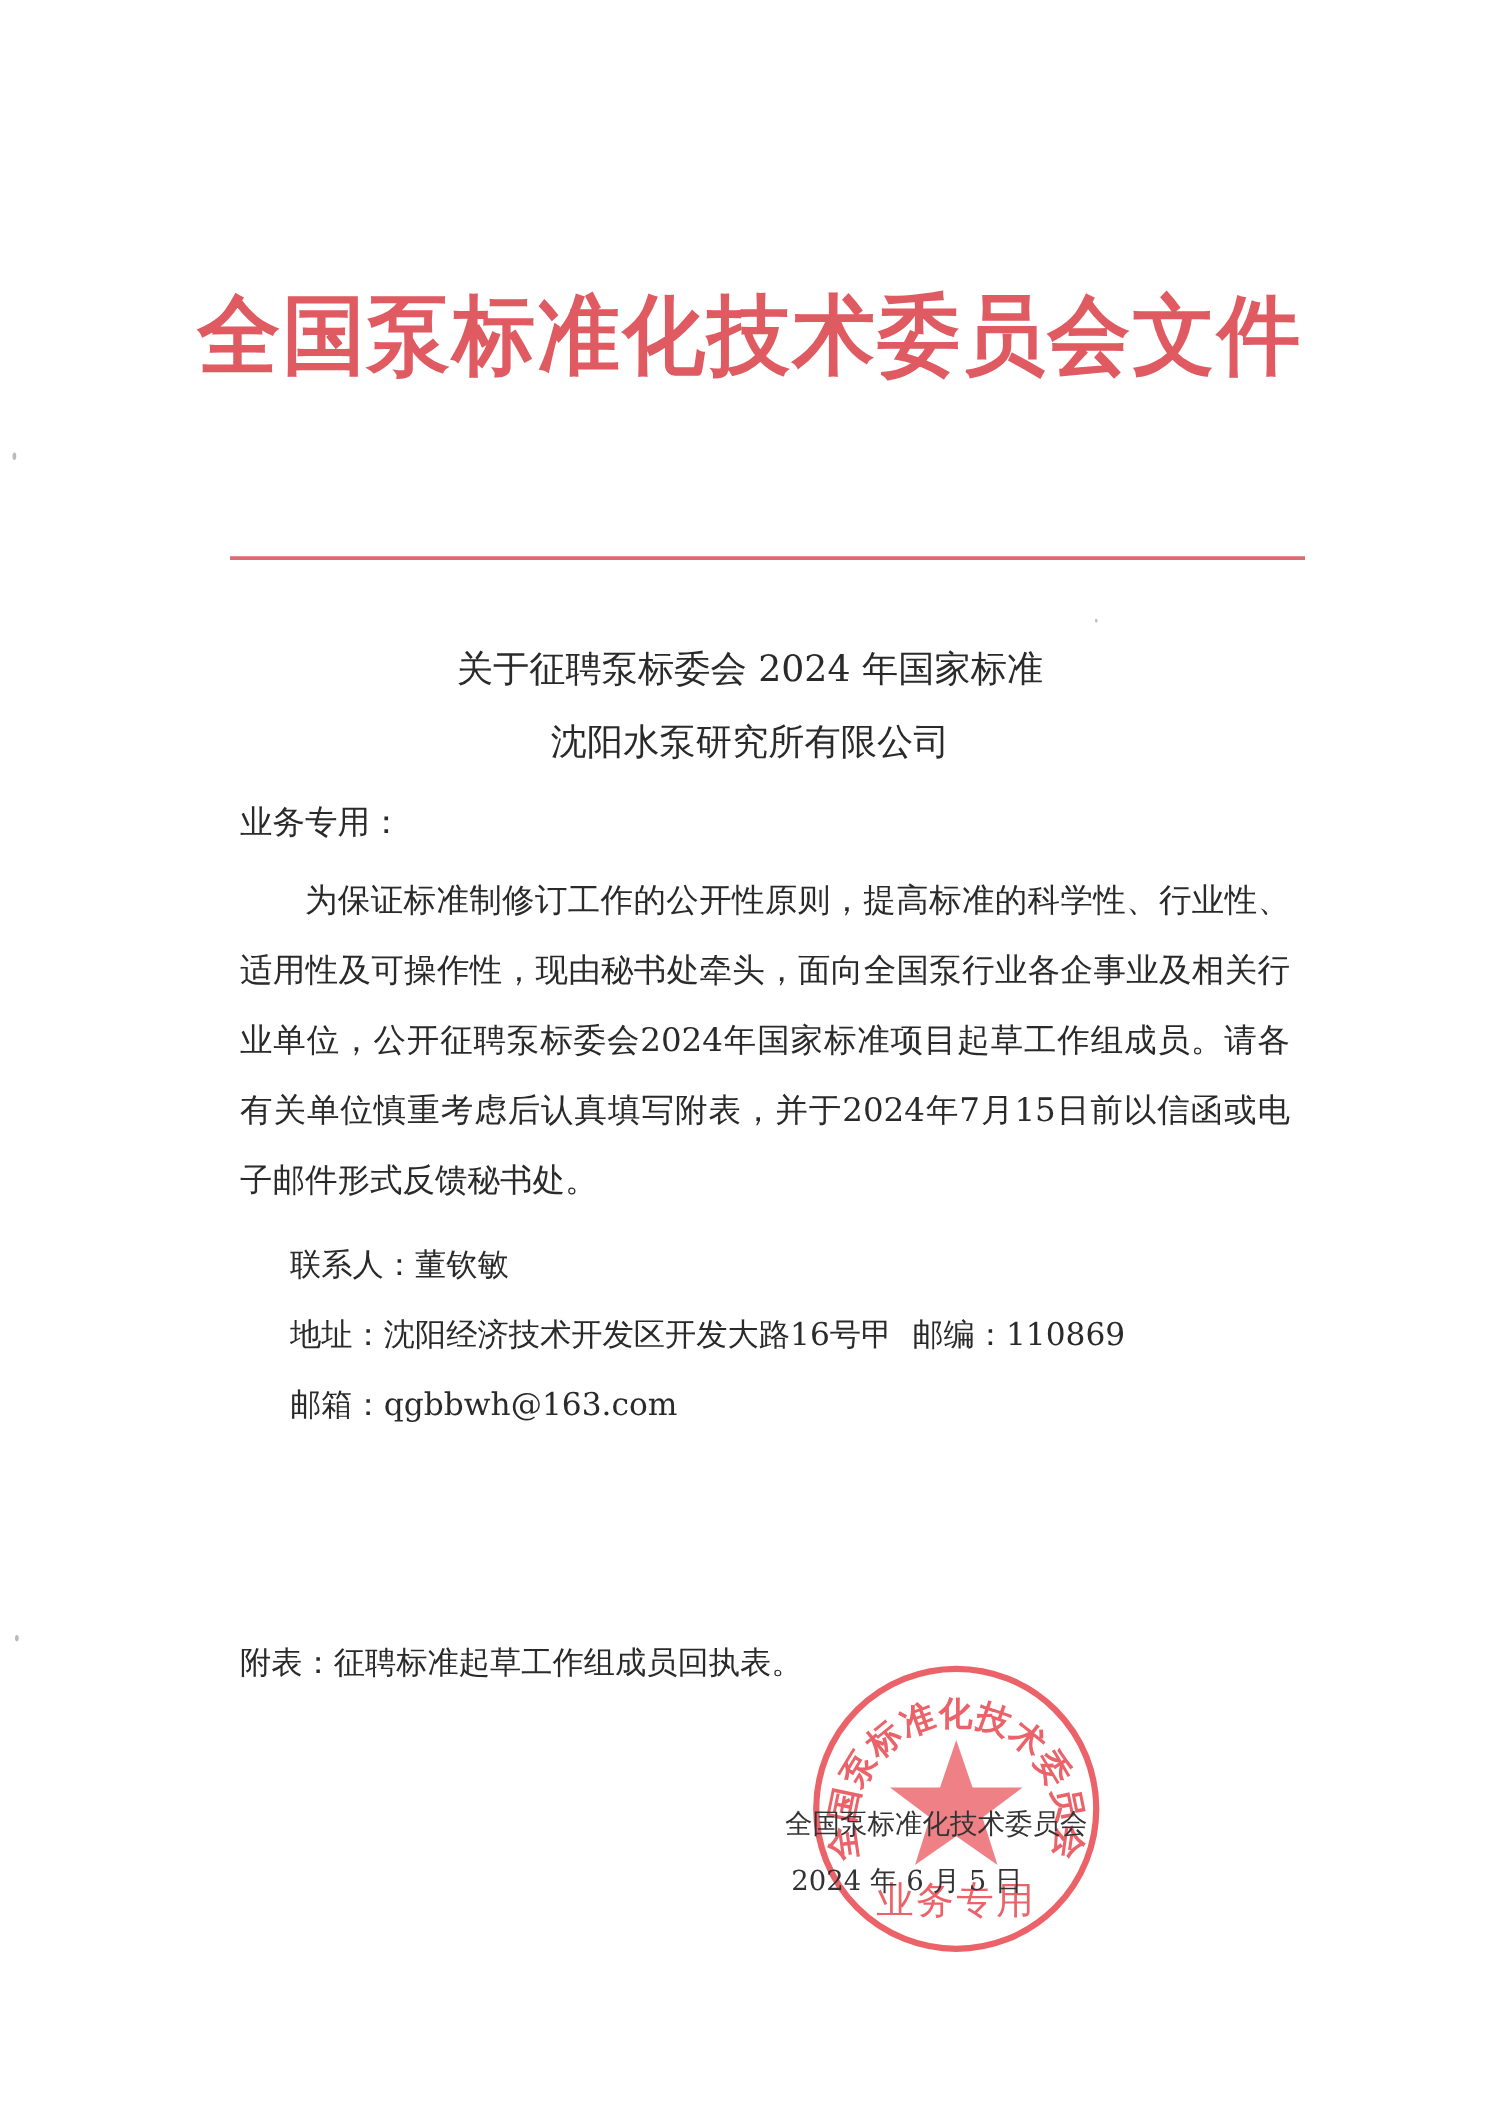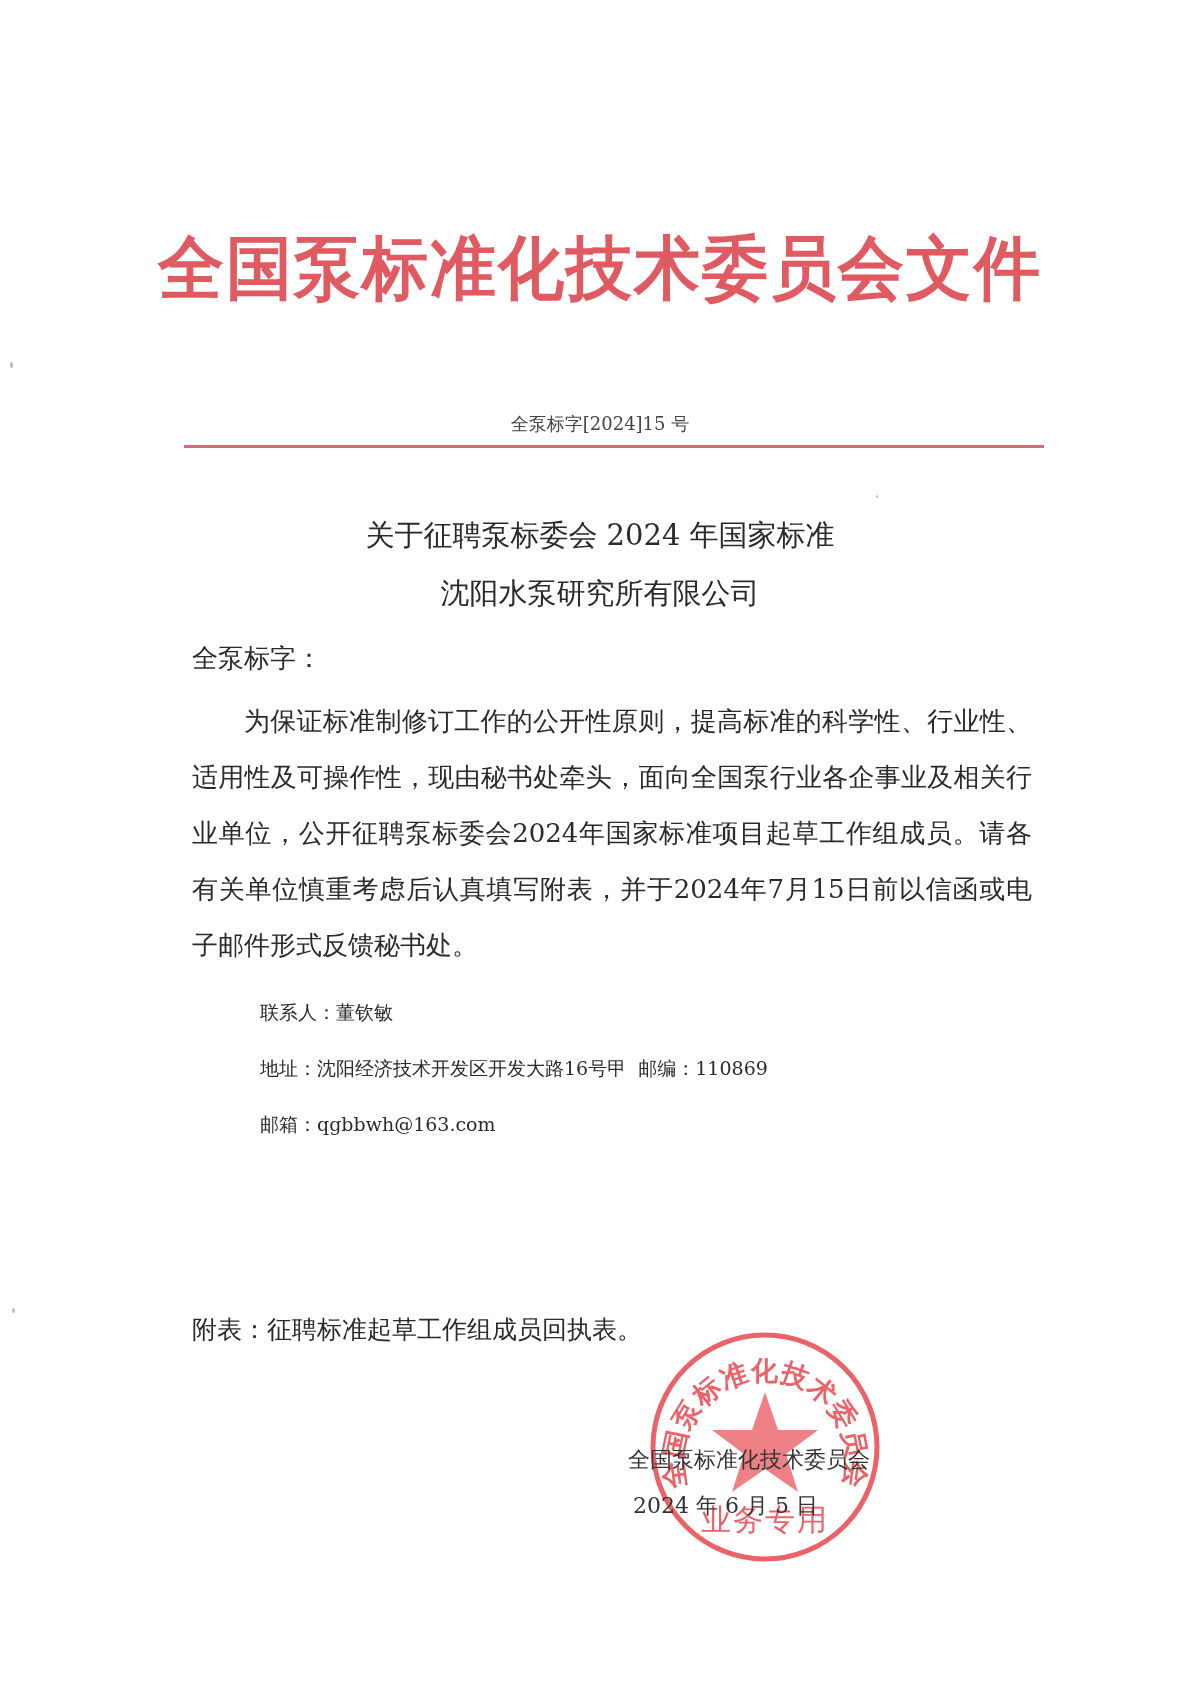--- a/index.html
+++ b/index.html
@@ -77,23 +77,23 @@
       top: 693px;
       width: 840px;
       font-size: 26px;
       line-height: 56px;
       color: #2a2a2a;
       text-align: justify;
       text-indent: 52px;
     }
     .contact-list {
       position: absolute;
-      left: 260px;
+      left: 232px;
       top: 984px;
-      font-size: 19px;
+      font-size: 25px;
       line-height: 56px;
       color: #2a2a2a;
     }
     .contact-row span { white-space: pre; }
     .attachment {
       position: absolute;
       left: 192px;
       top: 1310px;
       font-size: 25px;
       line-height: 40px;
@@ -132,30 +132,29 @@
       border-radius: 50%;
     }
   </style>
 </head>
 <body>
 
 <div class="page">
 
   <div class="masthead">全国泵标准化技术委员会文件</div>
 
-  <div class="doc-number">全泵标字[2024]15 号</div>
 
   <div class="red-rule"></div>
 
   <div class="title">
     <div>关于征聘泵标委会 2024 年国家标准</div>
     <div>沈阳水泵研究所有限公司</div>
   </div>
 
-  <div class="salutation">全泵标字：</div>
+  <div class="salutation">业务专用：</div>
 
   <div class="body-para">为保证标准制修订工作的公开性原则，提高标准的科学性、行业性、适用性及可操作性，现由秘书处牵头，面向全国泵行业各企事业及相关行业单位，公开征聘泵标委会2024年国家标准项目起草工作组成员。请各有关单位慎重考虑后认真填写附表，并于2024年7月15日前以信函或电子邮件形式反馈秘书处。</div>
 
   <div class="contact-list">
     <div class="contact-row">
       <span>联系人：</span><span>董钦敏</span>
     </div>
     <div class="contact-row">
       <span>地址：</span><span>沈阳经济技术开发区开发大路16号甲</span><span>  </span><span>邮编：</span><span>110869</span>
     </div>

